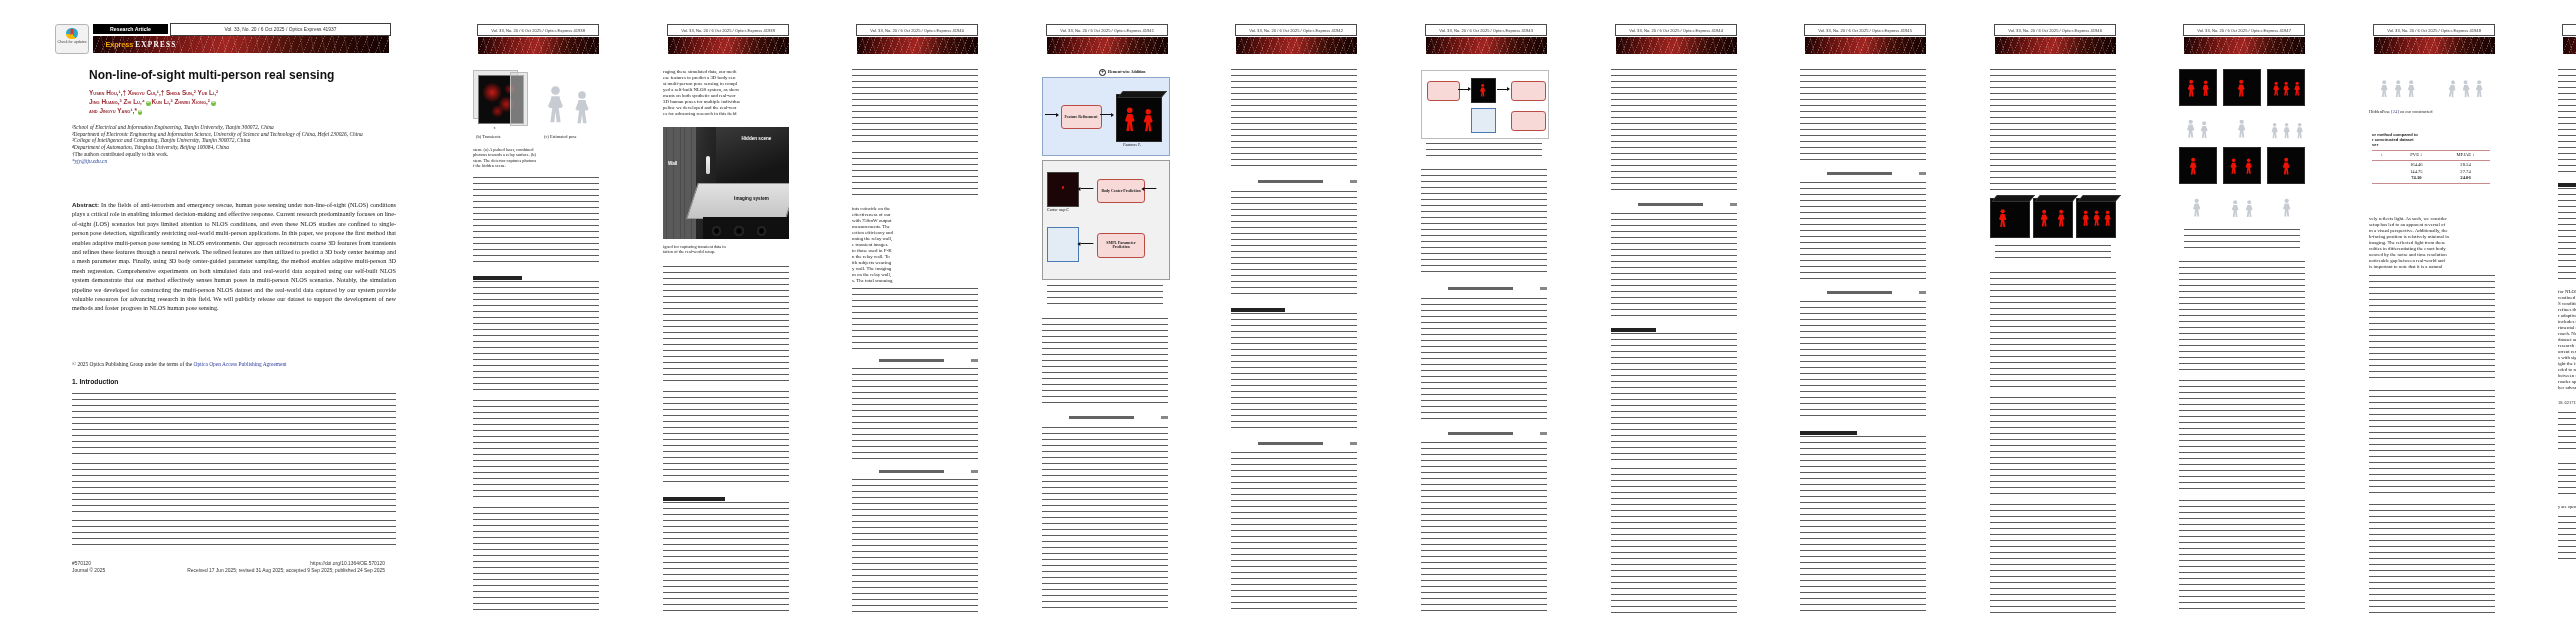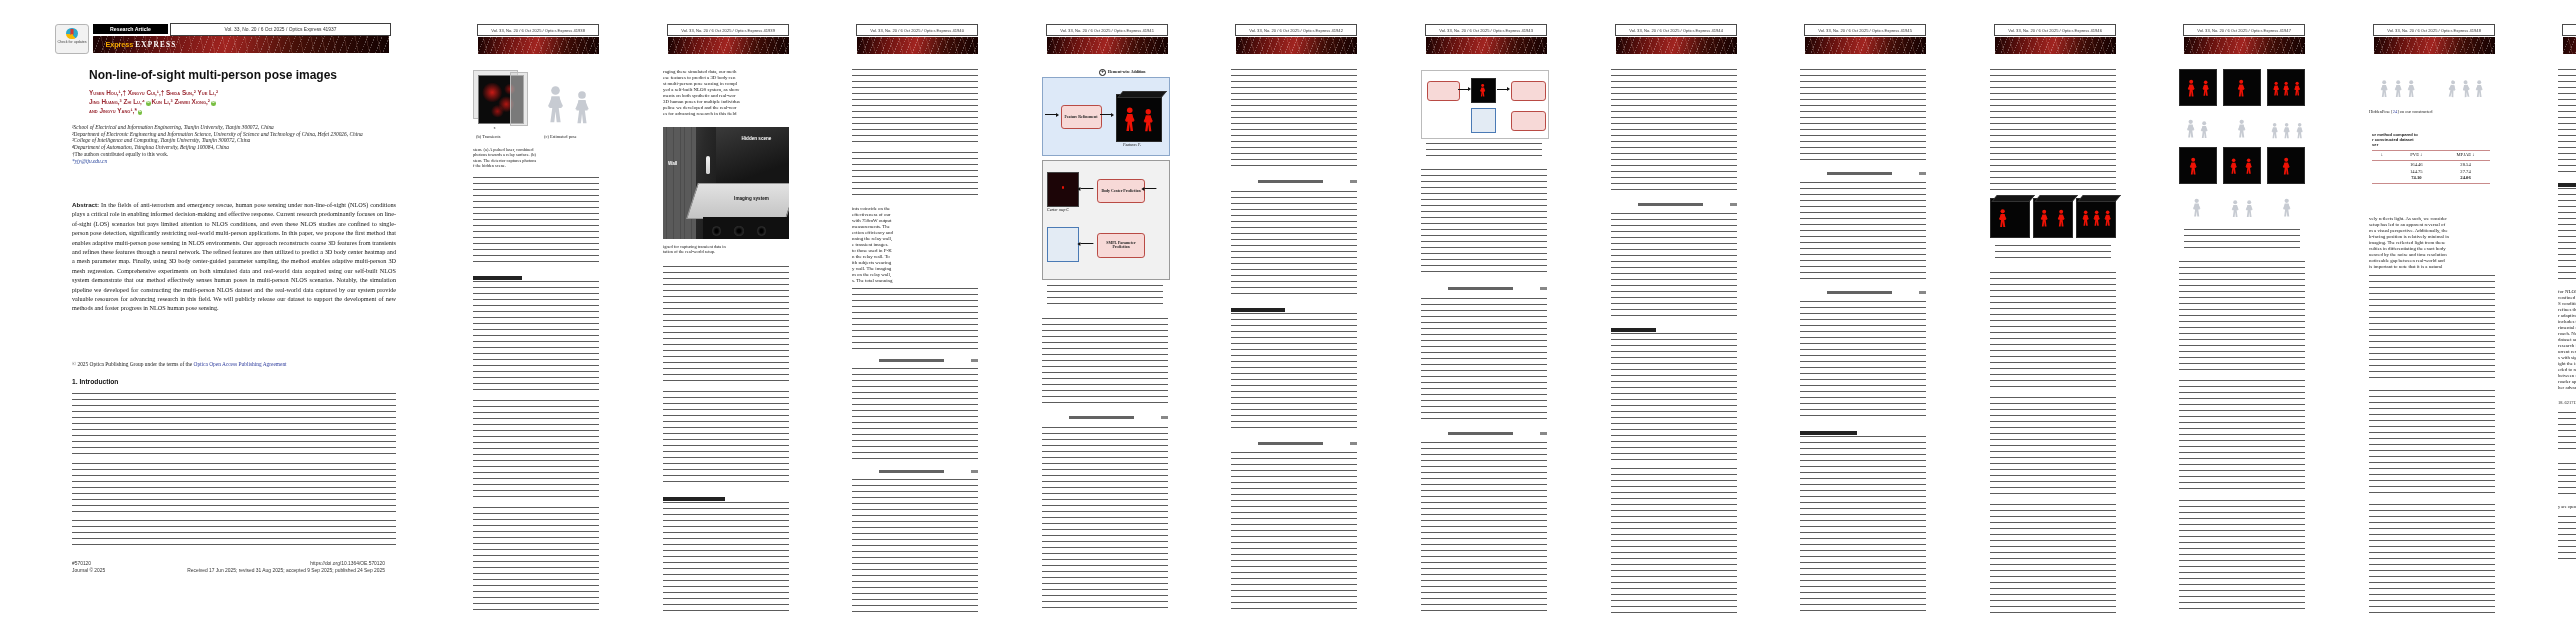--- a/index.html
+++ b/index.html
@@ -147,21 +147,21 @@
   <div class="volbox" style="left:170px;top:23px;width:219px;height:10.8px;font-size:4.9px;">
     <span>Vol. 33, No. 20 / 6 Oct 2025 / Optics Express  41937</span>
   </div>
   <div class="banner" style="left:93px;top:36px;width:296px;height:17px;">
     <div style="position:absolute;left:12.4px;top:3.6px;font-size:7.2px;">
       <span class="logo-optics">Express</span>
       <span class="logo-express">EXPRESS</span>
     </div>
   </div>
 
-  <div class="title">Non-line-of-sight multi-person pose images</div>
+  <div class="title">Non-line-of-sight multi-person real sensing</div>
 
   <div class="authors">
     <div>Yusen Hou,¹,† Xingyu Cui,¹,† Shida Sun,² Yue Li,²</div>
     <div>
       <span>Jing Huang,³ Zhi Lu,⁴</span><span class="orcid">iD</span><span>Kun Li,³ Zhiwei Xiong,²</span><span class="orcid">iD</span>
     </div>
     <div>
       <span>and Jingyu Yang¹,*</span><span class="orcid">iD</span>
     </div>
   </div>

